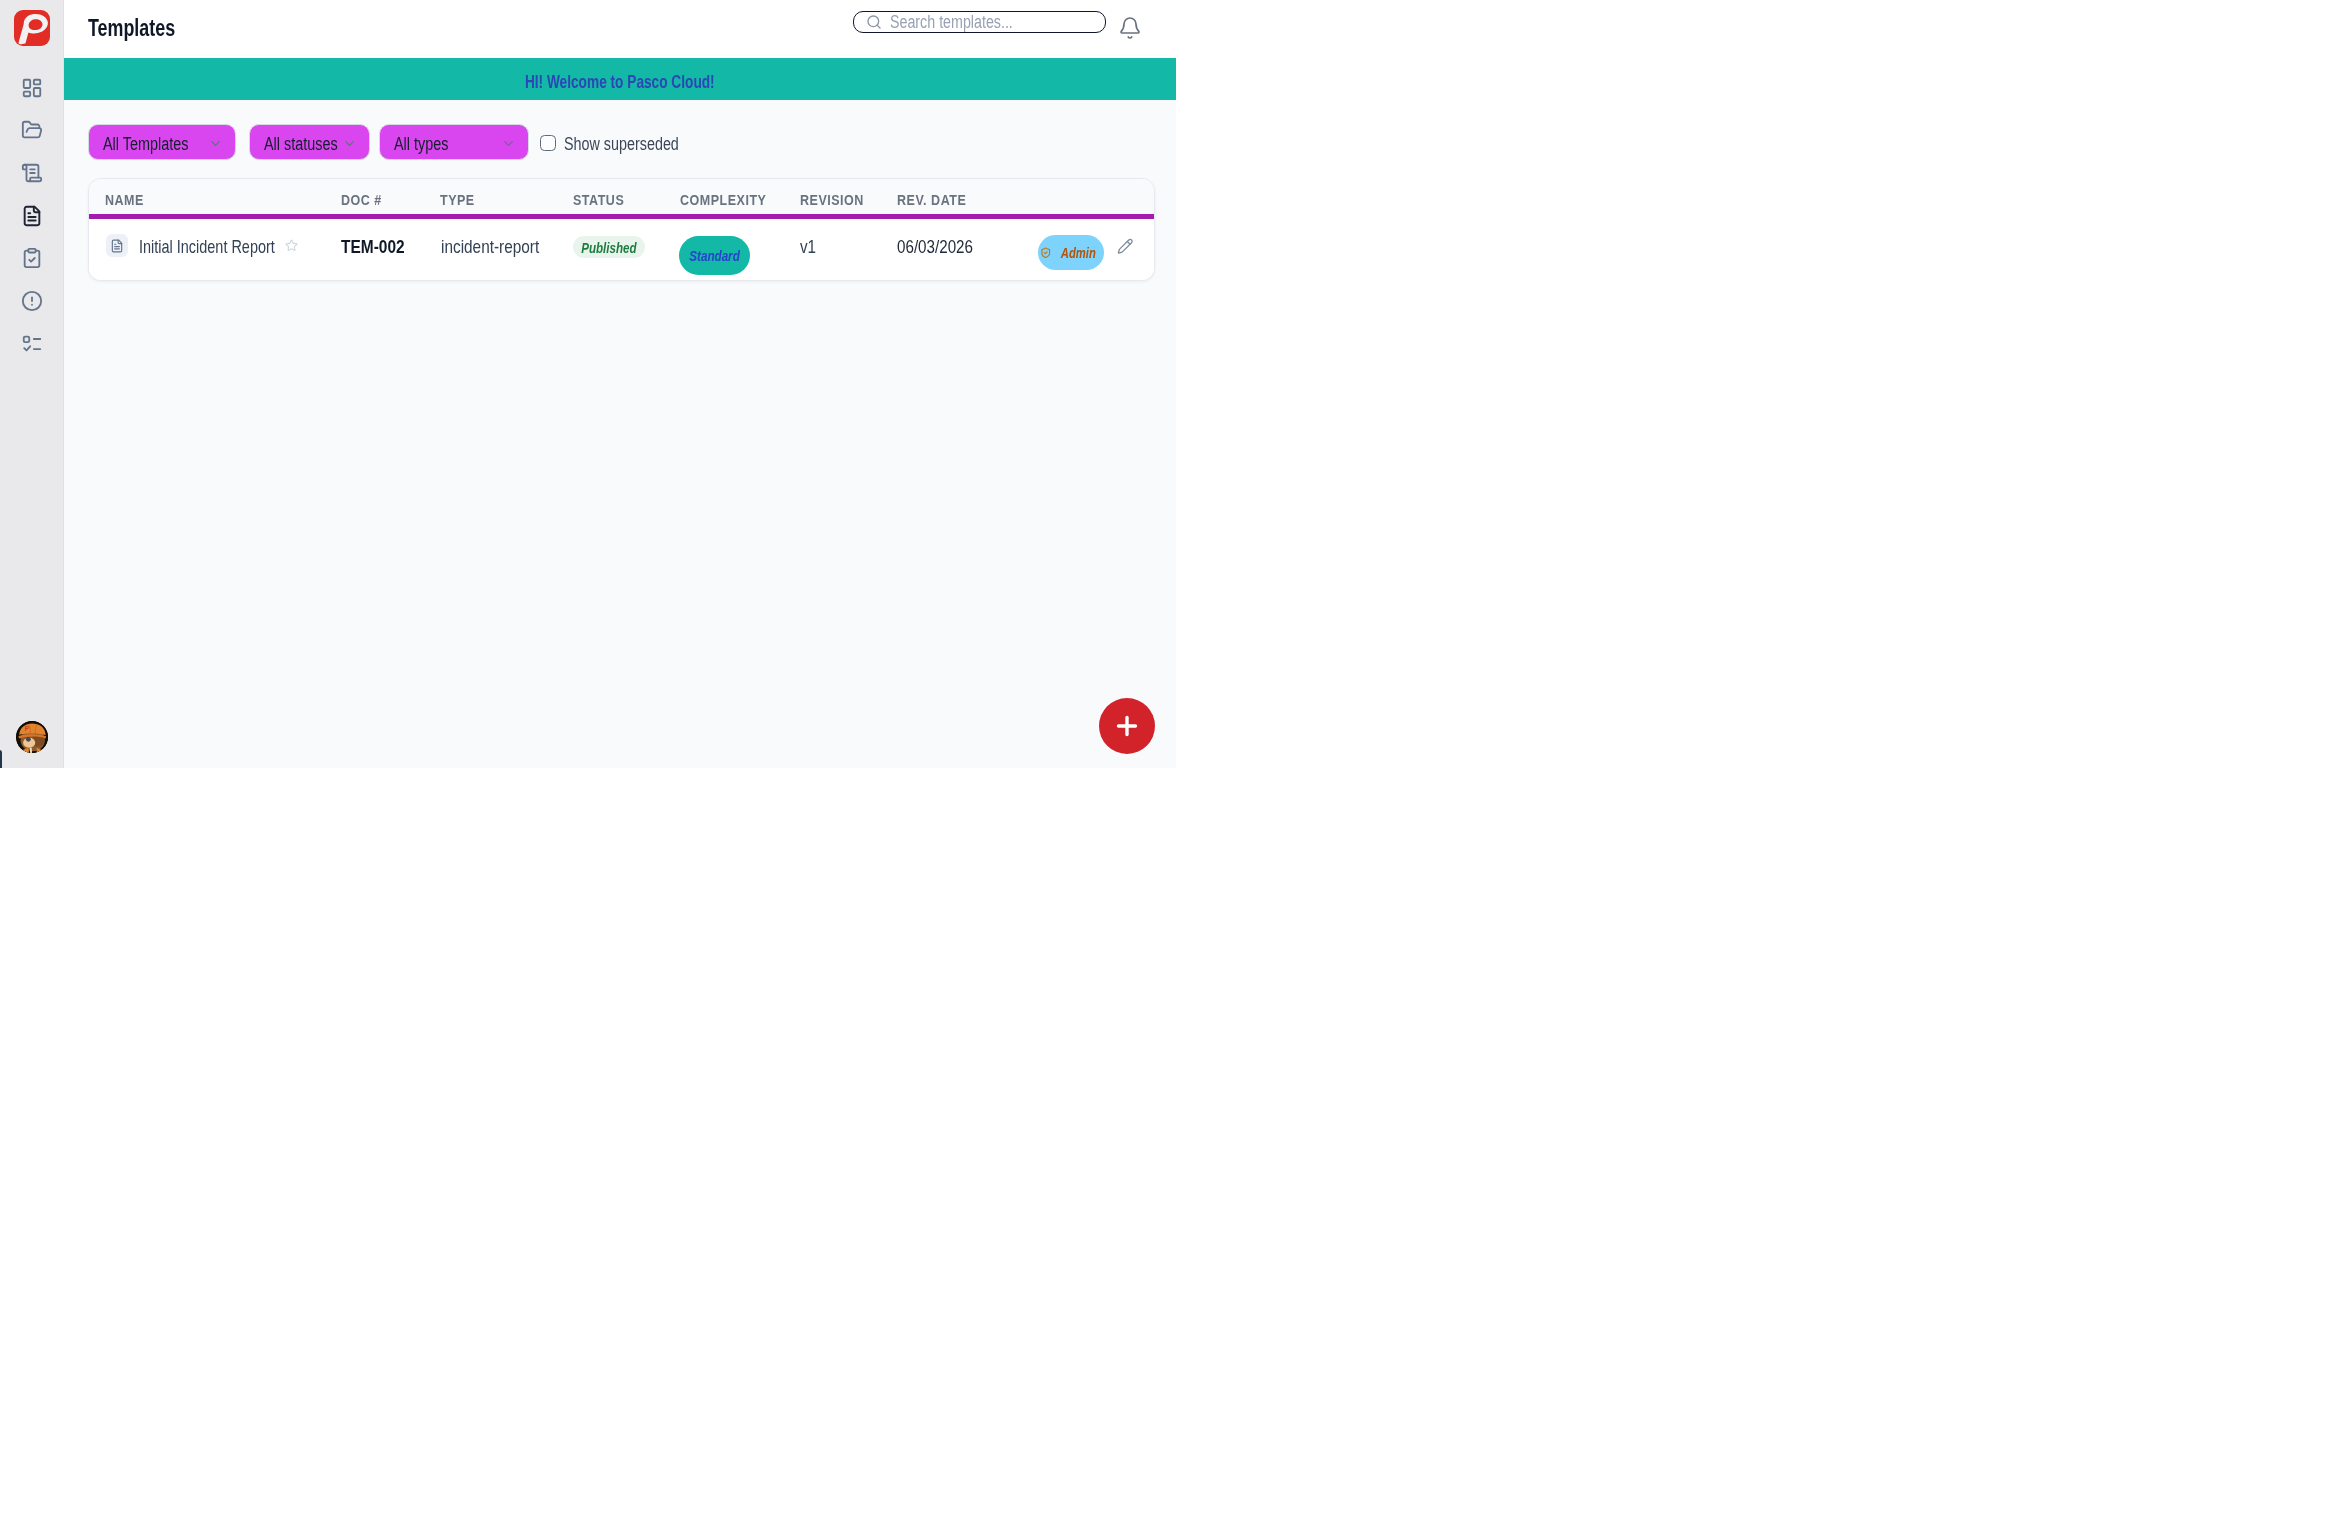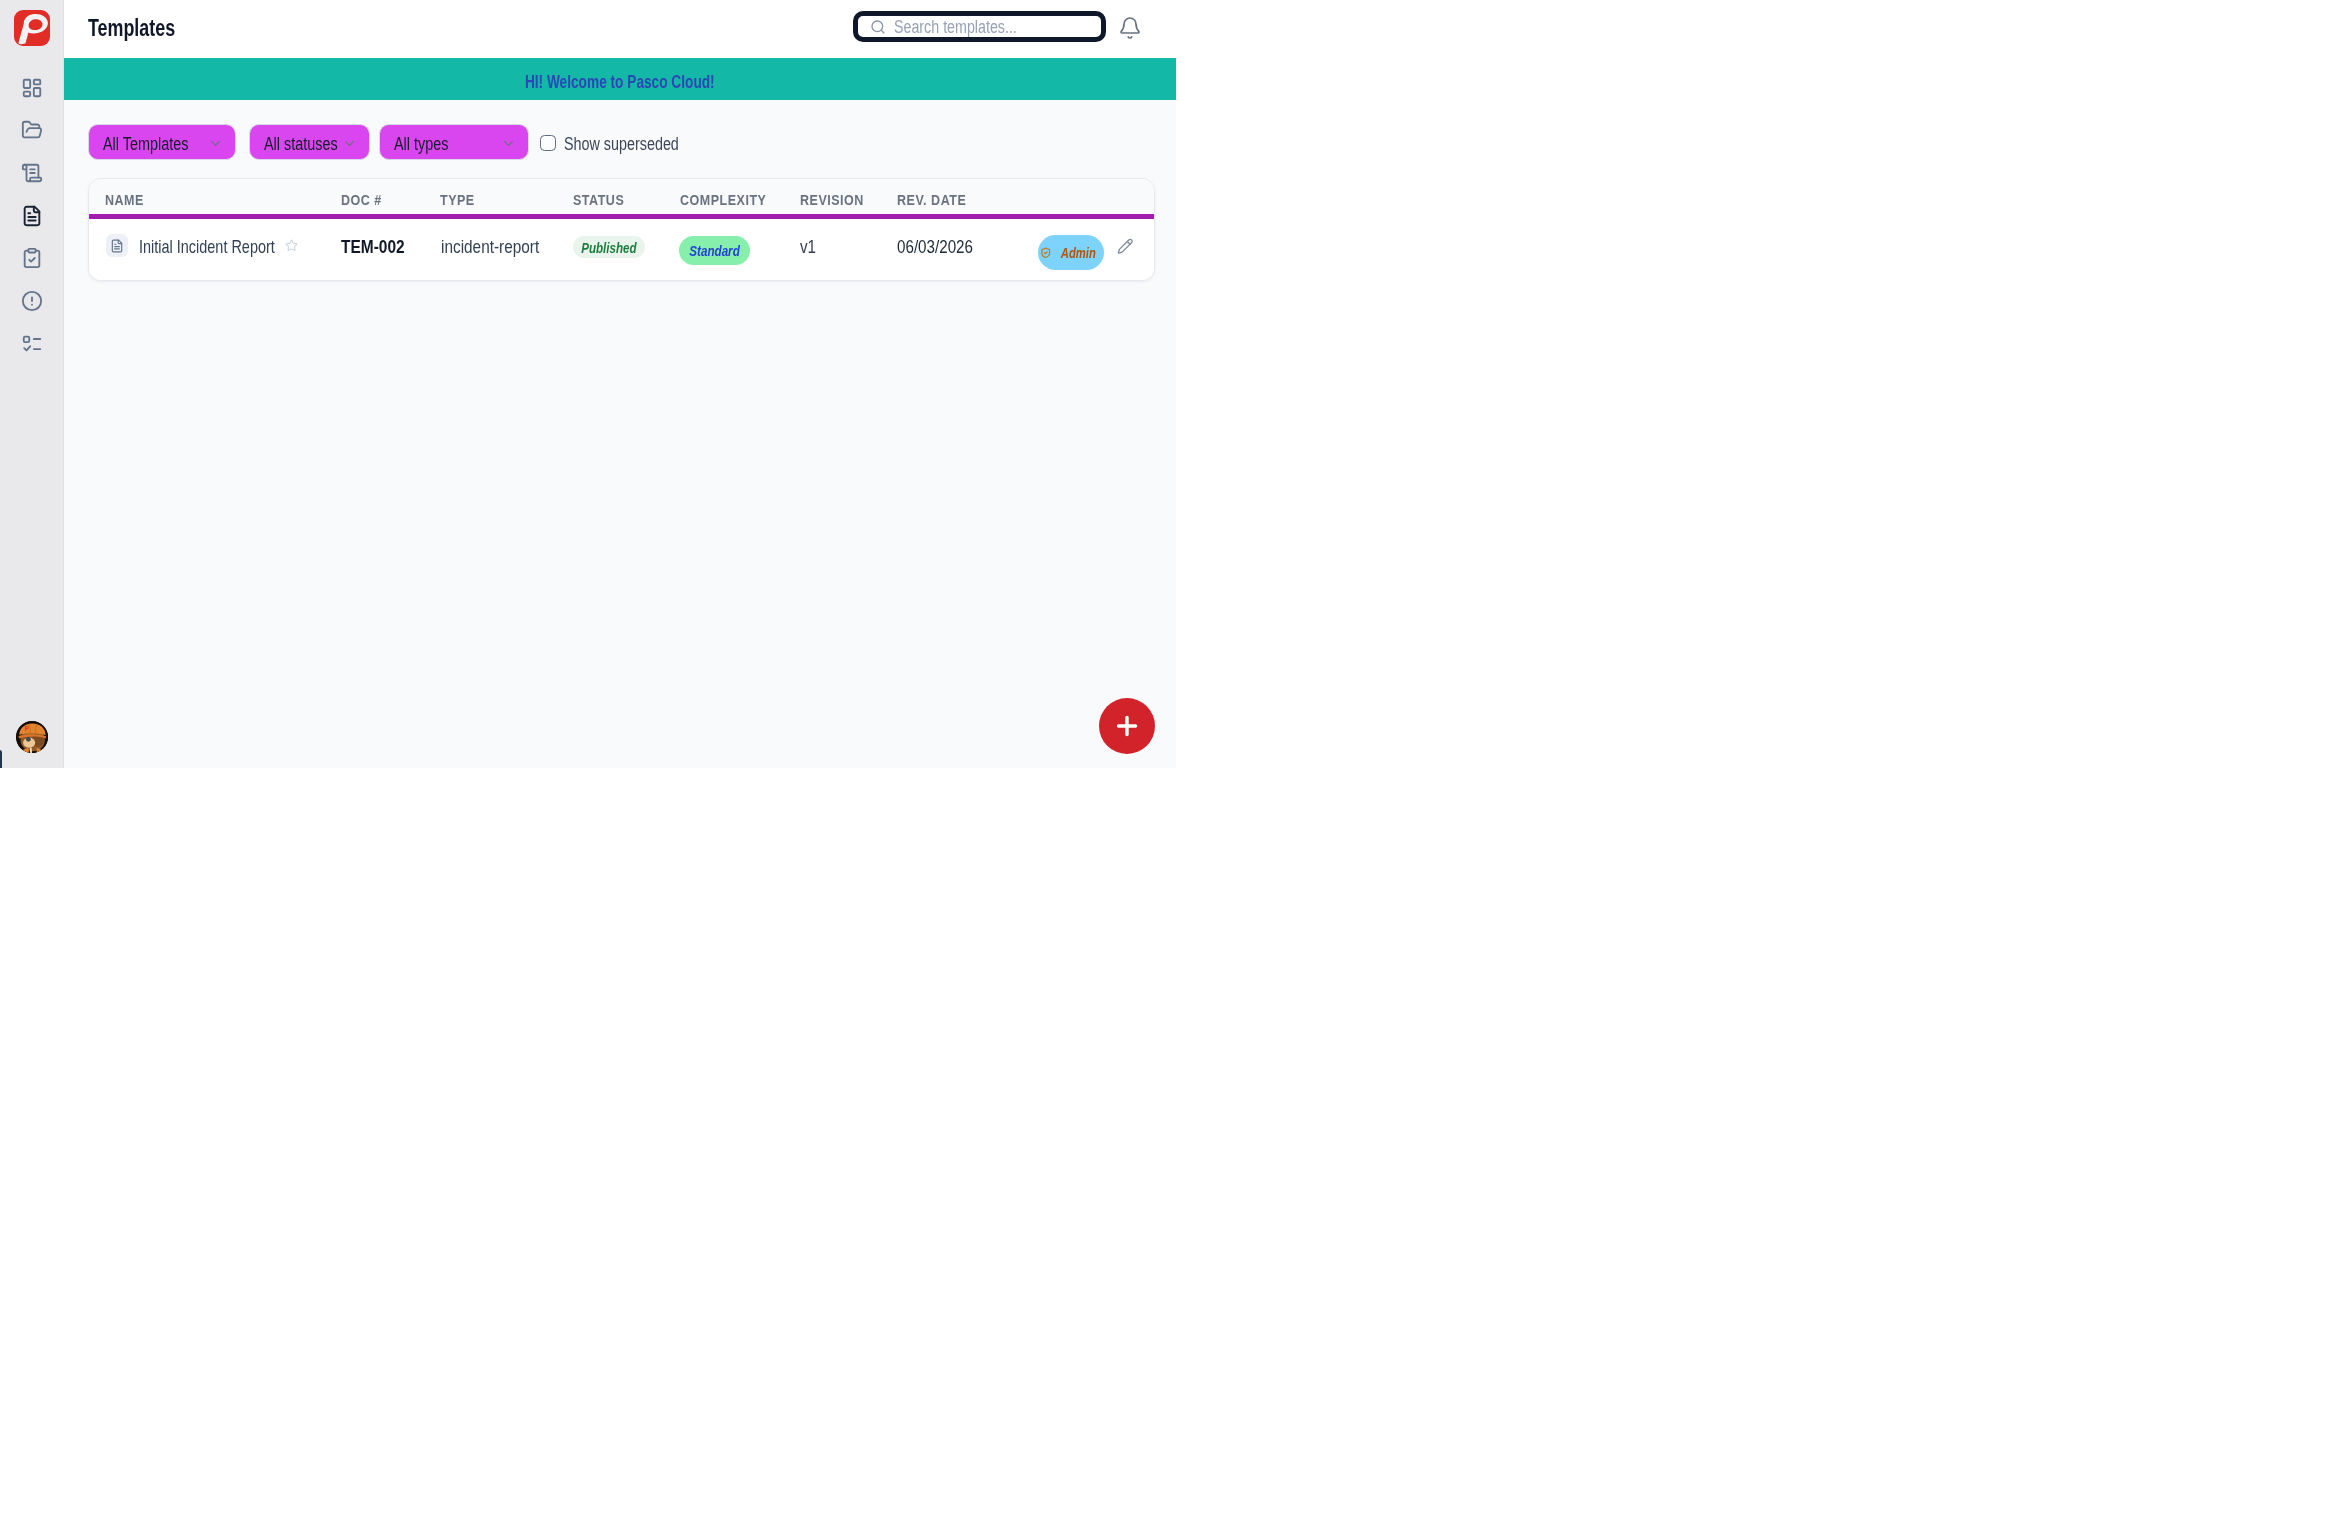--- a/index.html
+++ b/index.html
@@ -13,22 +13,22 @@
     background:#e9e9eb; border-right:1px solid #dee0e3; z-index:5; }
   .logo { position:absolute; left:13.5px; top:10px; width:36.5px; height:36px;
     border-radius:9px; background:#e12d26; overflow:hidden; }
   .nav-ic { position:absolute; left:21px; width:22px; height:22px; color:#64748b; }
   .nav-ic svg { width:22px; height:22px; display:block; }
 
   
   .header { position:absolute; left:64px; top:0; width:1112px; height:58px; background:#fff;text-align:center; }
   .title { position:absolute; left:24.4px; top:17.4px; font-size:23px; font-weight:700; color:#101828;
     transform:scaleX(0.777); }
-  .search { position:absolute; left:788.5px; top:11.2px; width:253.5px; height:31px;
-    border:5px solid #0f172a; border-radius:10px; background:#fff; display:flex; align-items:center; }
+  .search { position:absolute; left:788.5px; top:11.2px; width:253.5px; height:22px;
+    border:1px solid #0f172a; border-radius:10px; background:#fff; display:flex; align-items:center; }
   .search svg { width:16px; height:16px; margin-left:12px; color:#8a94a4; flex:none; }
   .search .tx { margin-left:8px; font-size:18px; color:#98a2b3; transform:scaleX(0.792); }
   .bell { position:absolute; left:1053.5px; top:16px; width:24px; height:24px; color:#68727f; }
 
   
   .banner { position:absolute; left:64px; top:58px; width:1112px; height:42px; background:#14b8a6;
     display:flex; align-items:center; justify-content:center; }
   .banner .tx { font-size:19px; font-weight:700; color:#2a47b5; transform:scaleX(0.72); transform-origin:center;
     position:relative; top:2.6px; }
 
@@ -53,21 +53,21 @@
     display:flex; align-items:center; justify-content:center; color:#64748b; }
   .ficon svg { width:14px; height:14px; }
   .nm { position:absolute; left:50.4px; top:16.8px; font-size:19px; font-weight:500; color:#334155; transform:scaleX(0.761); }
   .star { position:absolute; left:195.6px; top:19.3px; width:13px; height:13px; color:#cdd5de; }
   .doc { position:absolute; left:252.4px; top:16.8px; font-size:19px; font-weight:700; color:#101828; transform:scaleX(0.814); }
   .typ { position:absolute; left:351.6px; top:16.8px; font-size:19px; color:#334155; transform:scaleX(0.809); }
   .pill { position:absolute; border-radius:999px; display:flex; align-items:center; justify-content:center;font-style:italic; }
   .pill .tx { font-size:15px; font-weight:700; transform-origin:center; }
   .p-pub { left:483.9px; top:16px; width:71.7px; height:21.9px; background:#e9f5ec; }
   .p-pub .tx { color:#1d7c3f; transform:scaleX(0.772); }
-  .p-std { left:589.9px; top:16px; width:70.8px; height:29px; background:#86efac; }
+  .p-std { left:589.9px; top:16px; width:70.8px; height:39px; background:#14b8a6; }
   .p-std .tx { color:#2544ce; transform:scaleX(0.778); }
   .rev { position:absolute; left:710.7px; top:16.8px; font-size:19px; color:#334155; transform:scaleX(0.8); }
   .dat { position:absolute; left:808px; top:16.8px; font-size:19px; color:#1d2939; transform:scaleX(0.799); }
   .p-adm { left:949px; top:14.8px; width:66px; height:35px; background:#7dd3fc; }
   .p-adm svg { width:11.5px; height:11.5px; margin-right:4px; flex:none; color:#c07617; }
   .p-adm .tx { color:#b45309; transform:scaleX(0.75); }
   .pencil { position:absolute; left:1028.3px; top:17.7px; width:16.5px; height:16.5px; color:#7e8b9d; }
 
   .tx, .nm, .doc, .typ, .rev, .dat, .chklbl, .title { display:inline-block; white-space:nowrap; transform-origin:0 0; line-height:1; }
 

